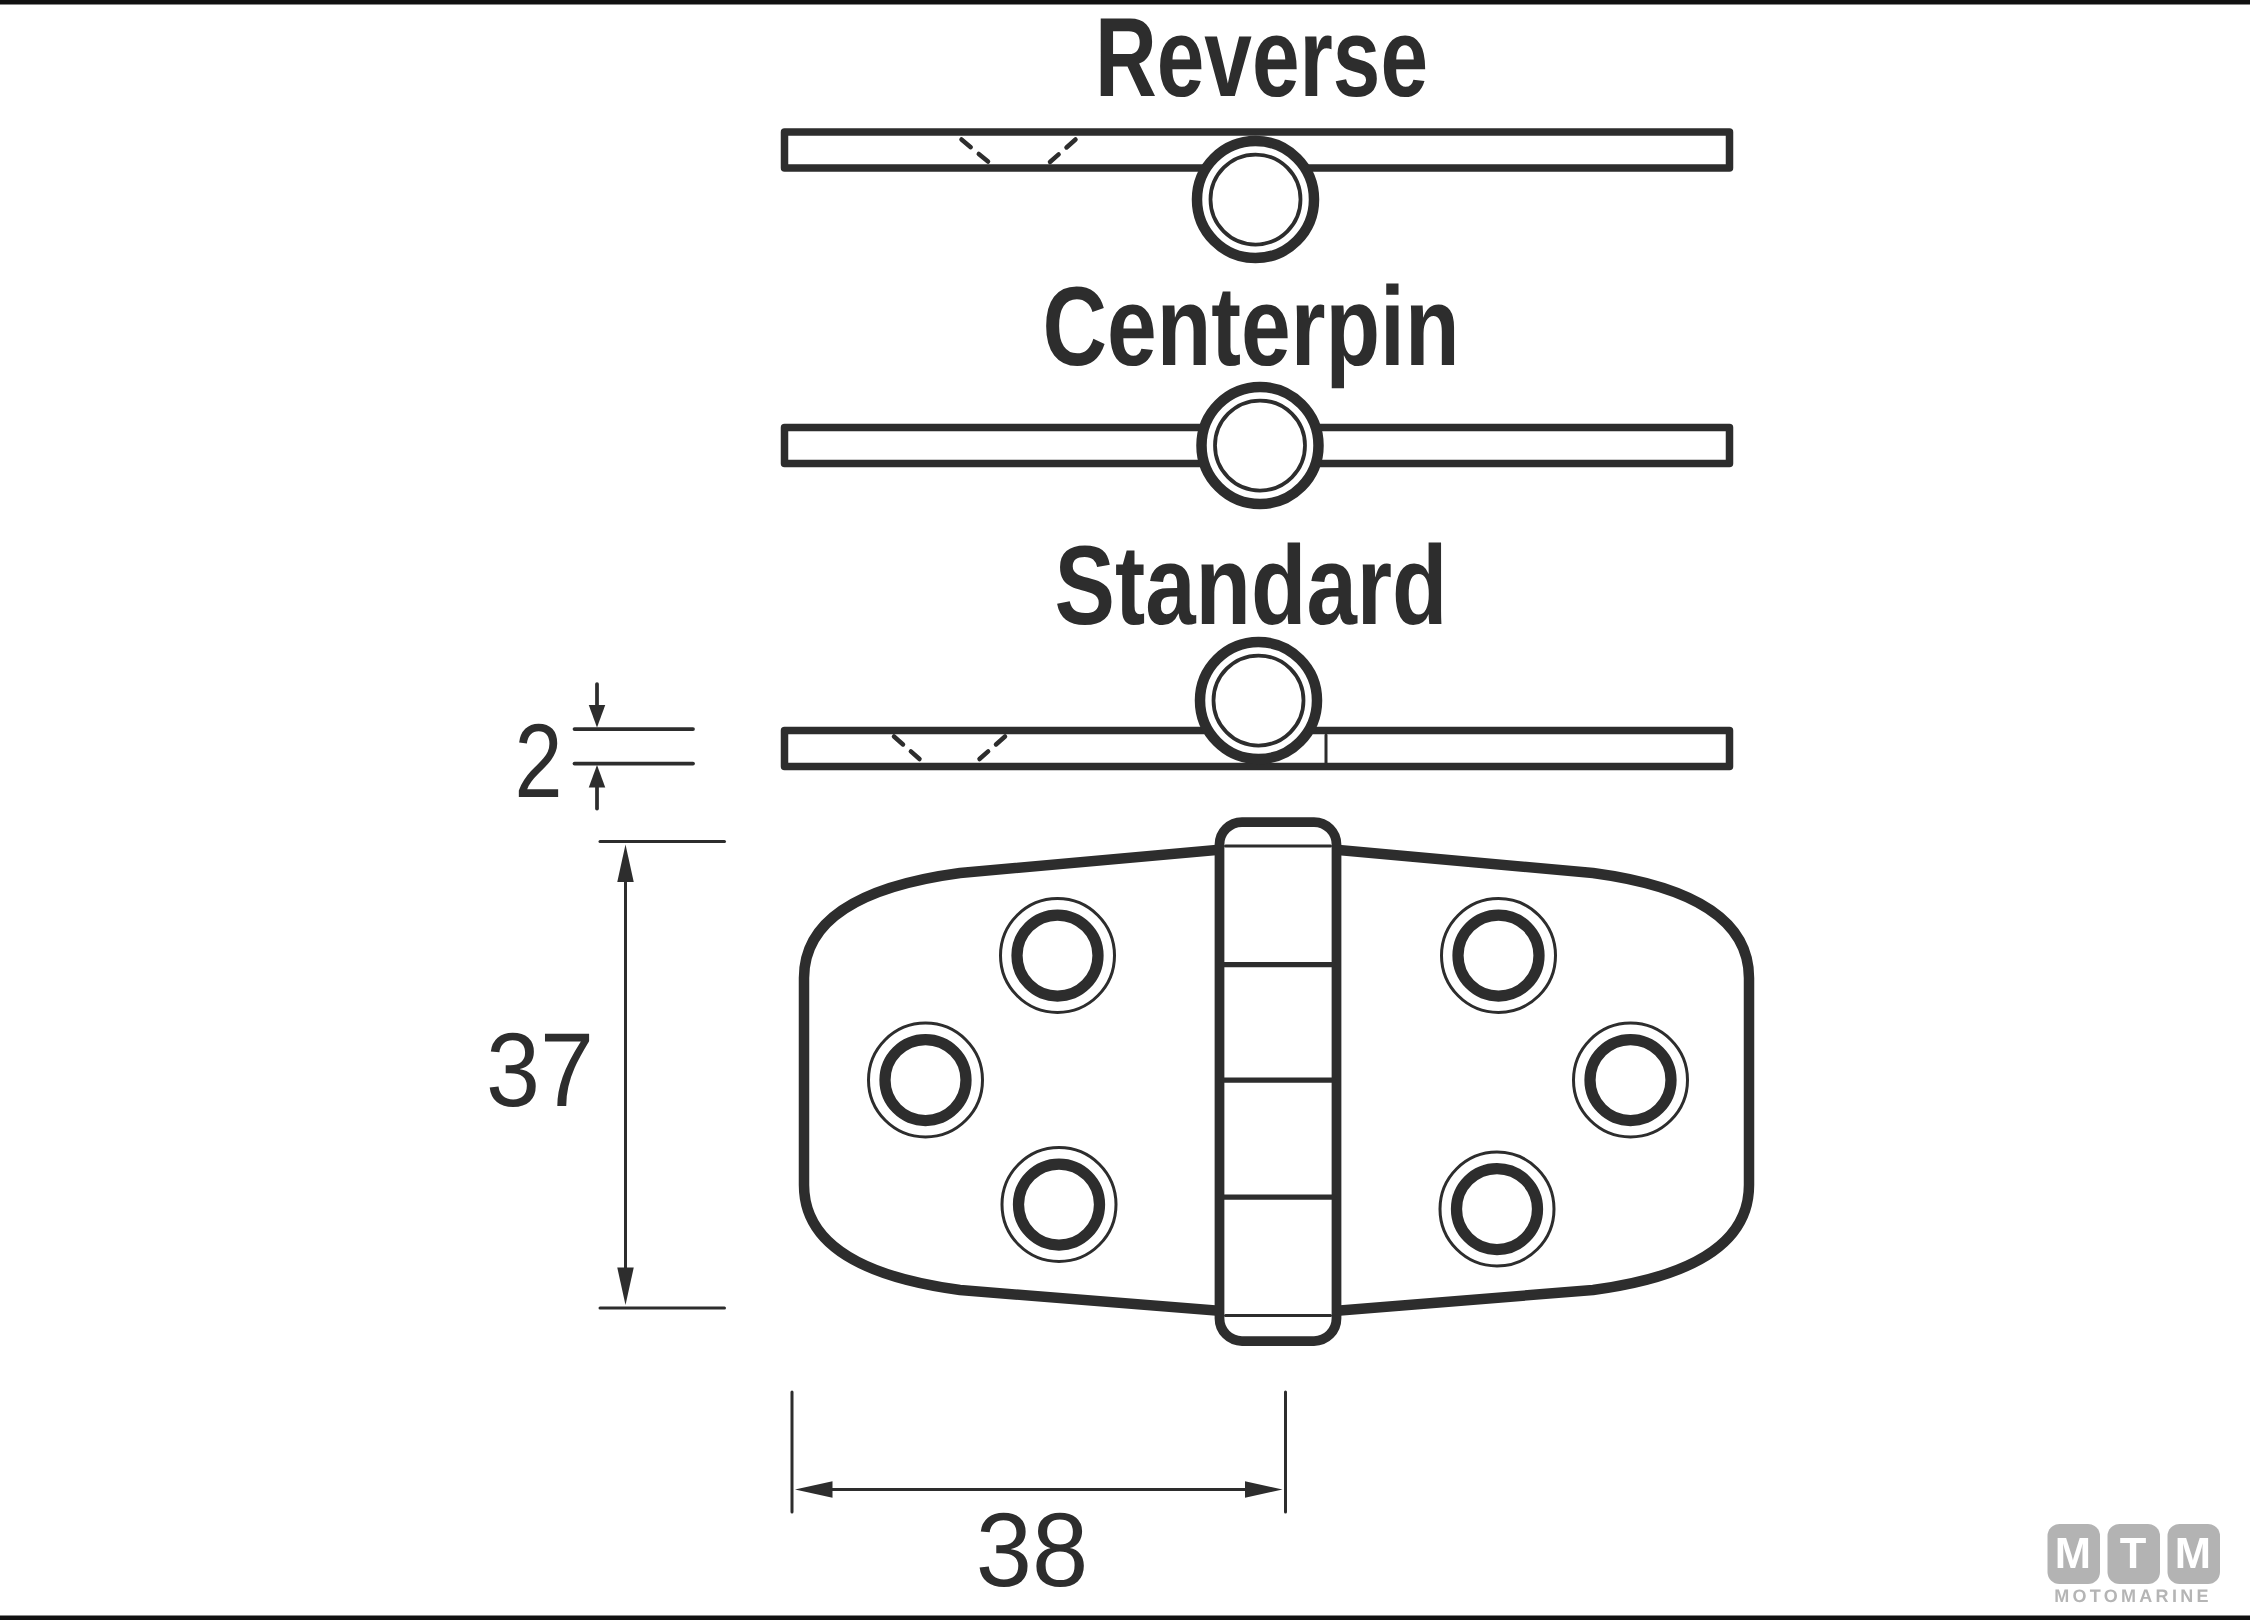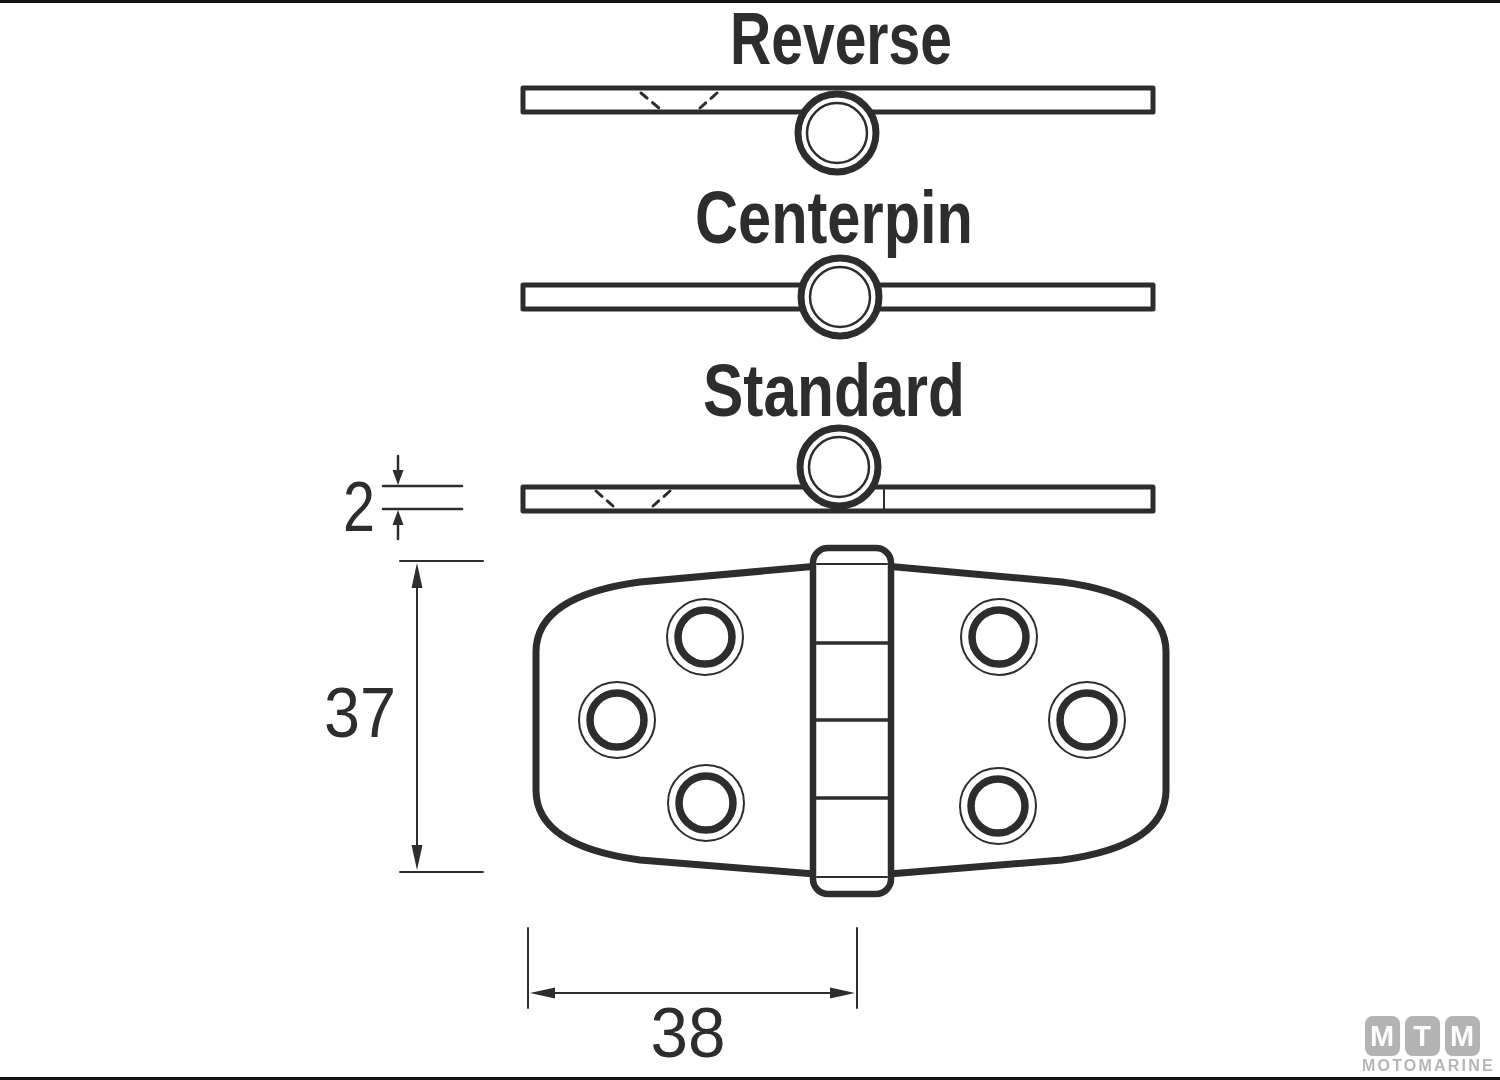--- a/index.html
+++ b/index.html
@@ -18,21 +18,21 @@
   .dim-text{font-size:70px;}
   
   #brand-logo{position:absolute;right:18px;top:1016px;width:120px;text-align:center;}
   .logo-row{display:flex;gap:5px;justify-content:center;}
   .logo-block{
     width:35px;height:40px;border-radius:8px;background:#b3b3b3;
     color:#ffffff;font-weight:bold;font-size:29px;line-height:40px;
     text-align:center;display:block;
   }
   .logo-subtitle{
-    margin-top:1px;color:#b5b5b5;font-size:16px;font-weight:bold;
+    margin-top:1px;color:#b5b5b5;font-size:12px;font-weight:bold;
     letter-spacing:2.2px;white-space:nowrap;
   }
 </style>
 </head>
 <body>
 
 <div id="stage">
 
   <div id="letterbox-top" class="letterbox"></div>
 

